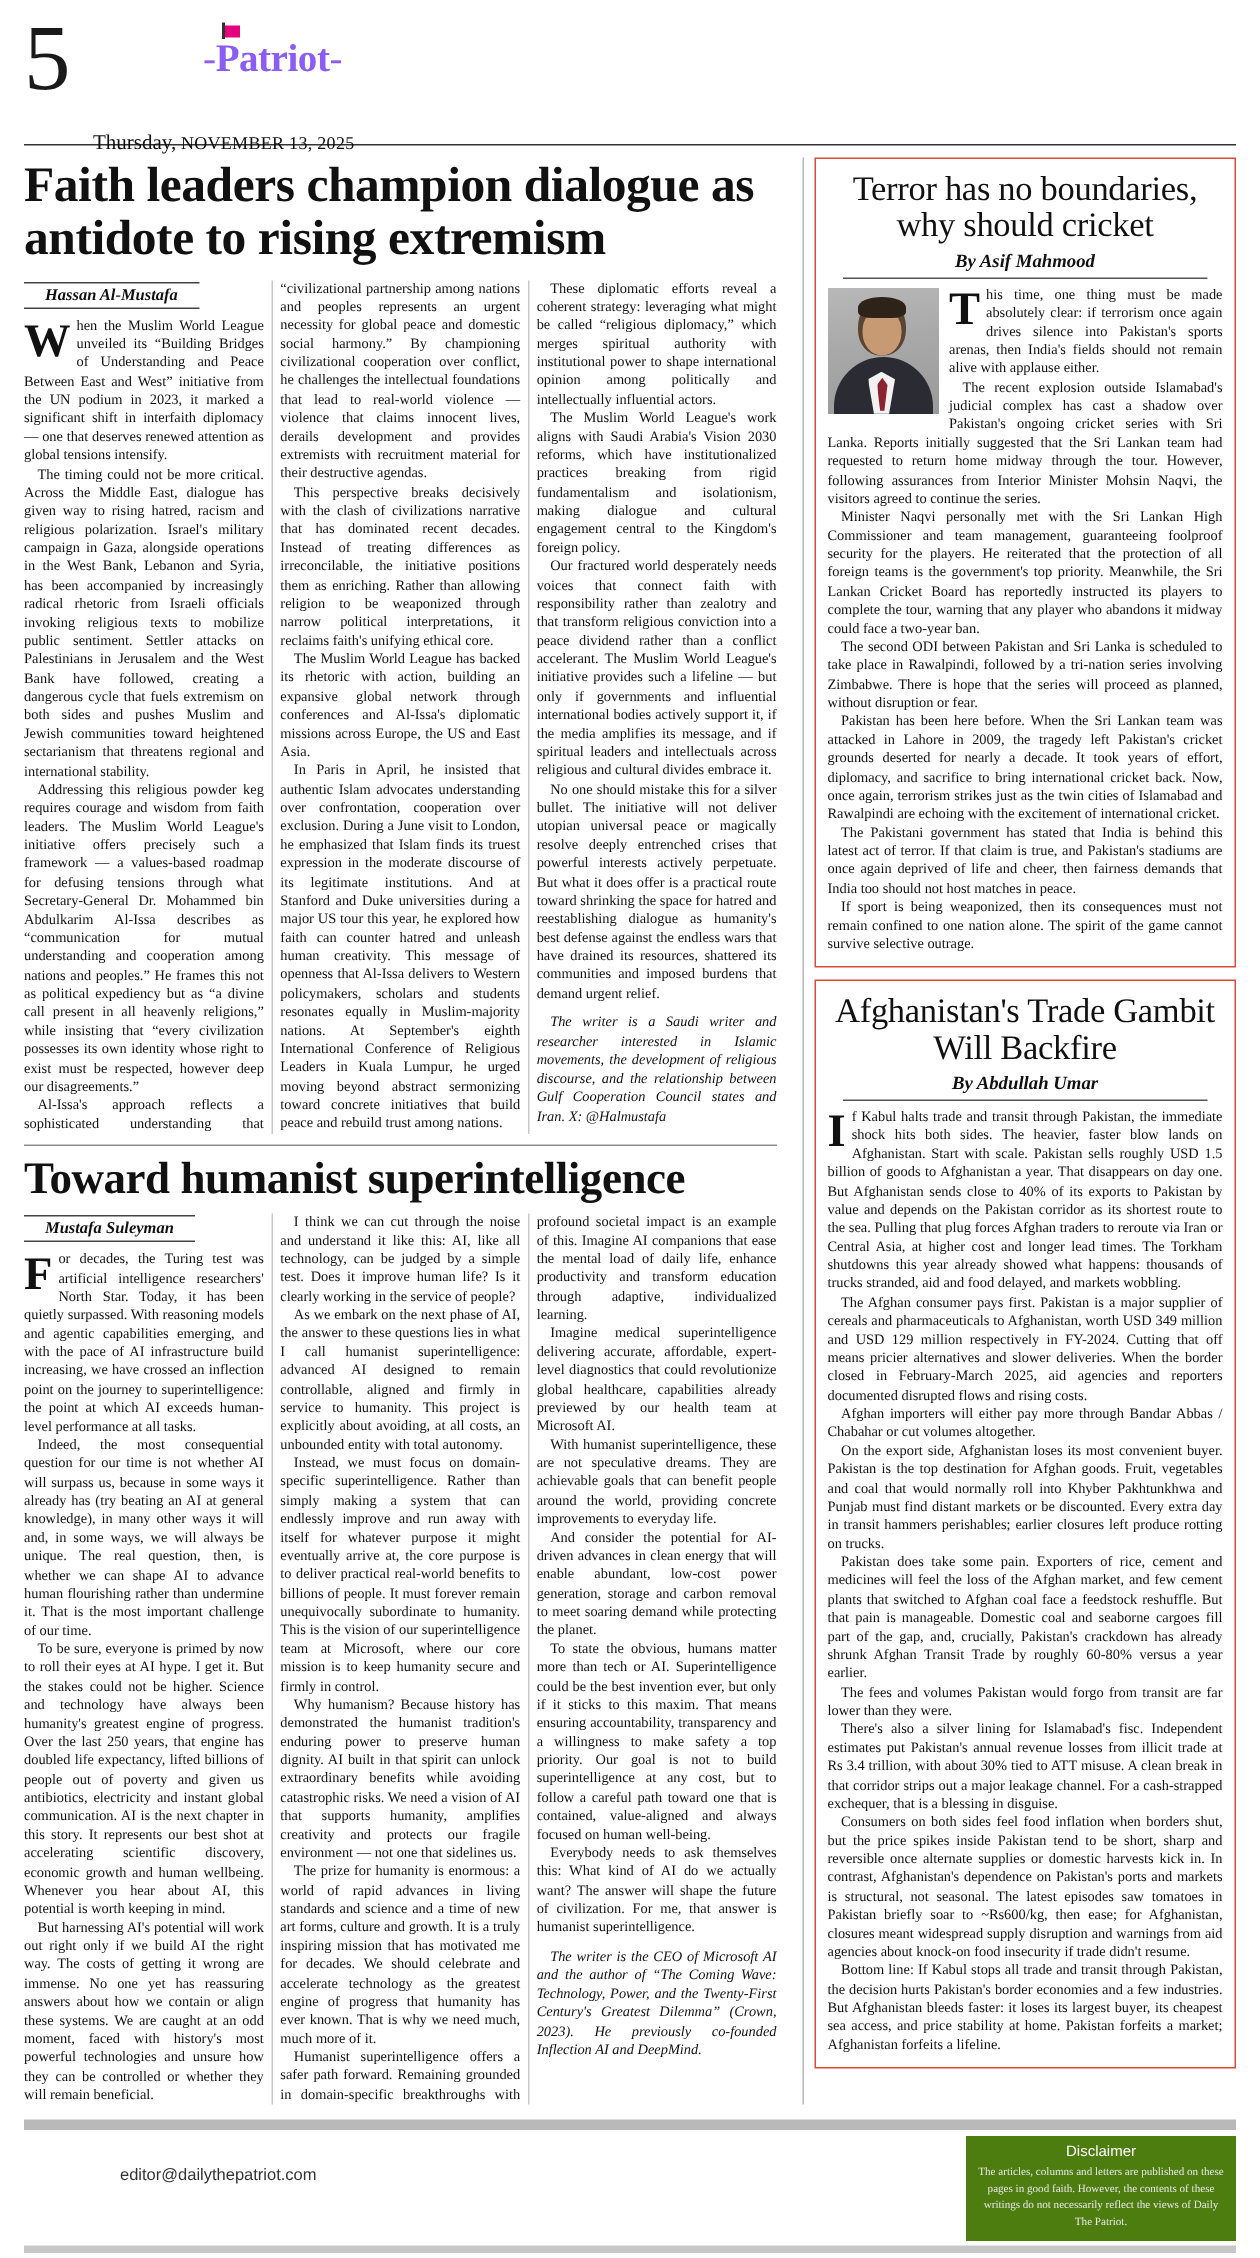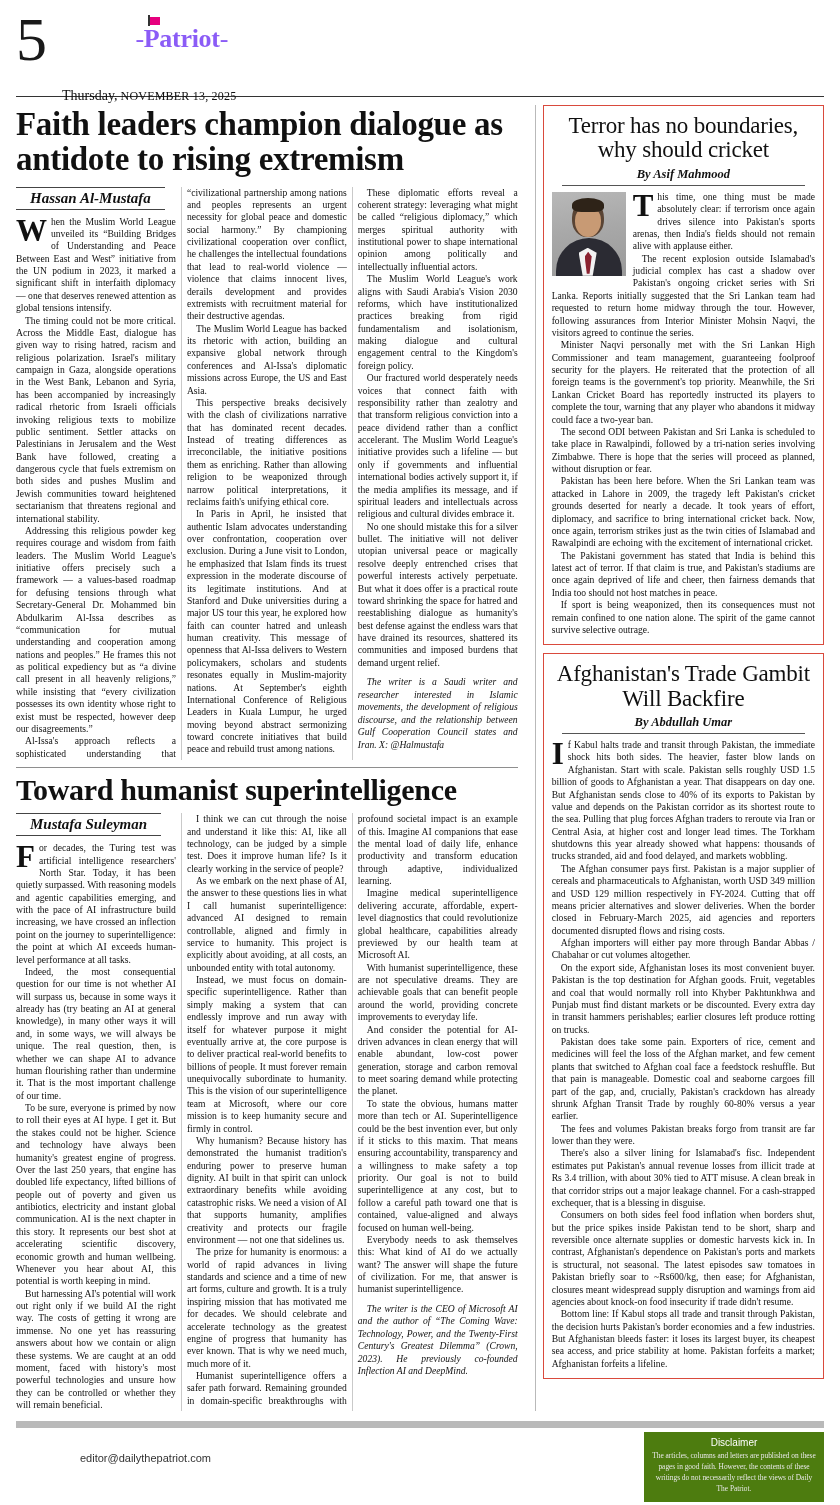--- a/index.html
+++ b/index.html
@@ -55,21 +55,21 @@
   .vdiv { width:1px; background:#b9b9b9; margin: 0 7px; }
   .right-zone { width: 286px; }
 
   h1.headline {
     font-family: "Liberation Serif", serif;
     font-weight:700; font-size: 33px; line-height: 1.07; margin: 2px 0 9px 0;
     letter-spacing:-0.3px; color:#111;
   }
   .byline-wrap { text-align:left; margin-bottom: 6px; }
   .byline {
-    display:inline-block; font-style:italic; font-weight:700; font-size:15px;
+    display:inline-block; font-style:italic; font-weight:700; font-size:11px;
     border-bottom: 1px solid #444; border-top:1px solid #444; padding: 2px 14px 2px 14px;
   }
   .byline-sm {
     display:block; text-align:center; font-style:italic; font-weight:700; font-size:12.5px;
     border-bottom: 1px solid #555; padding-bottom: 3px; margin: 4px 10px 5px 10px;
   }
 
   .cols3 { column-count:3; column-gap: 11px; column-rule: 1px solid #c9c9c9; }
 
   p.body {
@@ -152,22 +152,22 @@
       <h1 class="headline">Faith leaders champion dialogue as antidote to rising extremism</h1>
 
       <div class="cols3">
         <div class="byline-wrap">
           <span class="byline">Hassan Al-Mustafa</span>
         </div>
         <p class="body first dropcap">When the Muslim World League unveiled its “Building Bridges of Understanding and Peace Between East and West” initiative from the UN podium in 2023, it marked a significant shift in interfaith diplomacy — one that deserves renewed attention as global tensions intensify.</p>
         <p class="body">The timing could not be more critical. Across the Middle East, dialogue has given way to rising hatred, racism and religious polarization. Israel's military campaign in Gaza, alongside operations in the West Bank, Lebanon and Syria, has been accompanied by increasingly radical rhetoric from Israeli officials invoking religious texts to mobilize public sentiment. Settler attacks on Palestinians in Jerusalem and the West Bank have followed, creating a dangerous cycle that fuels extremism on both sides and pushes Muslim and Jewish communities toward heightened sectarianism that threatens regional and international stability.</p>
         <p class="body">Addressing this religious powder keg requires courage and wisdom from faith leaders. The Muslim World League's initiative offers precisely such a framework — a values-based roadmap for defusing tensions through what Secretary-General Dr. Mohammed bin Abdulkarim Al-Issa describes as “communication for mutual understanding and cooperation among nations and peoples.” He frames this not as political expediency but as “a divine call present in all heavenly religions,” while insisting that “every civilization possesses its own identity whose right to exist must be respected, however deep our disagreements.”</p>
         <p class="body">Al-Issa's approach reflects a sophisticated understanding that “civilizational partnership among nations and peoples represents an urgent necessity for global peace and domestic social harmony.” By championing civilizational cooperation over conflict, he challenges the intellectual foundations that lead to real-world violence — violence that claims innocent lives, derails development and provides extremists with recruitment material for their destructive agendas.</p>
+        <p class="body">This perspective breaks decisively with the clash of civilizations narrative that has dominated recent decades. Instead of treating differences as irreconcilable, the initiative positions them as enriching. Rather than allowing religion to be weaponized through narrow political interpretations, it reclaims faith's unifying ethical core.</p>
         <p class="body">The Muslim World League has backed its rhetoric with action, building an expansive global network through conferences and Al-Issa's diplomatic missions across Europe, the US and East Asia.</p>
-        <p class="body">This perspective breaks decisively with the clash of civilizations narrative that has dominated recent decades. Instead of treating differences as irreconcilable, the initiative positions them as enriching. Rather than allowing religion to be weaponized through narrow political interpretations, it reclaims faith's unifying ethical core.</p>
         <p class="body">In Paris in April, he insisted that authentic Islam advocates understanding over confrontation, cooperation over exclusion. During a June visit to London, he emphasized that Islam finds its truest expression in the moderate discourse of its legitimate institutions. And at Stanford and Duke universities during a major US tour this year, he explored how faith can counter hatred and unleash human creativity. This message of openness that Al-Issa delivers to Western policymakers, scholars and students resonates equally in Muslim-majority nations. At September's eighth International Conference of Religious Leaders in Kuala Lumpur, he urged moving beyond abstract sermonizing toward concrete initiatives that build peace and rebuild trust among nations.</p>
         <p class="body">These diplomatic efforts reveal a coherent strategy: leveraging what might be called “religious diplomacy,” which merges spiritual authority with institutional power to shape international opinion among politically and intellectually influential actors.</p>
         <p class="body">The Muslim World League's work aligns with Saudi Arabia's Vision 2030 reforms, which have institutionalized practices breaking from rigid fundamentalism and isolationism, making dialogue and cultural engagement central to the Kingdom's foreign policy.</p>
         <p class="body">Our fractured world desperately needs voices that connect faith with responsibility rather than zealotry and that transform religious conviction into a peace dividend rather than a conflict accelerant. The Muslim World League's initiative provides such a lifeline — but only if governments and influential international bodies actively support it, if the media amplifies its message, and if spiritual leaders and intellectuals across religious and cultural divides embrace it.</p>
         <p class="body">No one should mistake this for a silver bullet. The initiative will not deliver utopian universal peace or magically resolve deeply entrenched crises that powerful interests actively perpetuate. But what it does offer is a practical route toward shrinking the space for hatred and reestablishing dialogue as humanity's best defense against the endless wars that have drained its resources, shattered its communities and imposed burdens that demand urgent relief.</p>
         <p class="bio">The writer is a Saudi writer and researcher interested in Islamic movements, the development of religious discourse, and the relationship between Gulf Cooperation Council states and Iran. X: @Halmustafa</p>
       </div>
 
       <div style="height:1px;background:#8e8e8e;margin:7px 0 6px 0;"></div>
 
@@ -223,21 +223,21 @@
       </div>
 
       <div class="boxed">
         <h2>Afghanistan's Trade Gambit Will Backfire</h2>
         <span class="byline-sm">By Abdullah Umar</span>
         <p class="body first dropcap">If Kabul halts trade and transit through Pakistan, the immediate shock hits both sides. The heavier, faster blow lands on Afghanistan. Start with scale. Pakistan sells roughly USD 1.5 billion of goods to Afghanistan a year. That disappears on day one. But Afghanistan sends close to 40% of its exports to Pakistan by value and depends on the Pakistan corridor as its shortest route to the sea. Pulling that plug forces Afghan traders to reroute via Iran or Central Asia, at higher cost and longer lead times. The Torkham shutdowns this year already showed what happens: thousands of trucks stranded, aid and food delayed, and markets wobbling.</p>
         <p class="body">The Afghan consumer pays first. Pakistan is a major supplier of cereals and pharmaceuticals to Afghanistan, worth USD 349 million and USD 129 million respectively in FY-2024. Cutting that off means pricier alternatives and slower deliveries. When the border closed in February-March 2025, aid agencies and reporters documented disrupted flows and rising costs.</p>
         <p class="body">Afghan importers will either pay more through Bandar Abbas / Chabahar or cut volumes altogether.</p>
         <p class="body">On the export side, Afghanistan loses its most convenient buyer. Pakistan is the top destination for Afghan goods. Fruit, vegetables and coal that would normally roll into Khyber Pakhtunkhwa and Punjab must find distant markets or be discounted. Every extra day in transit hammers perishables; earlier closures left produce rotting on trucks.</p>
         <p class="body">Pakistan does take some pain. Exporters of rice, cement and medicines will feel the loss of the Afghan market, and few cement plants that switched to Afghan coal face a feedstock reshuffle. But that pain is manageable. Domestic coal and seaborne cargoes fill part of the gap, and, crucially, Pakistan's crackdown has already shrunk Afghan Transit Trade by roughly 60-80% versus a year earlier.</p>
-        <p class="body">The fees and volumes Pakistan breaks forgo from transit are far lower than they were.</p>
+        <p class="body">The fees and volumes Pakistan would forgo from transit are far lower than they were.</p>
         <p class="body">There's also a silver lining for Islamabad's fisc. Independent estimates put Pakistan's annual revenue losses from illicit trade at Rs 3.4 trillion, with about 30% tied to ATT misuse. A clean break in that corridor strips out a major leakage channel. For a cash-strapped exchequer, that is a blessing in disguise.</p>
         <p class="body">Consumers on both sides feel food inflation when borders shut, but the price spikes inside Pakistan tend to be short, sharp and reversible once alternate supplies or domestic harvests kick in. In contrast, Afghanistan's dependence on Pakistan's ports and markets is structural, not seasonal. The latest episodes saw tomatoes in Pakistan briefly soar to ~Rs600/kg, then ease; for Afghanistan, closures meant widespread supply disruption and warnings from aid agencies about knock-on food insecurity if trade didn't resume.</p>
         <p class="body">Bottom line: If Kabul stops all trade and transit through Pakistan, the decision hurts Pakistan's border economies and a few industries. But Afghanistan bleeds faster: it loses its largest buyer, its cheapest sea access, and price stability at home. Pakistan forfeits a market; Afghanistan forfeits a lifeline.</p>
       </div>
 
     </div>
   </div>
 
   <div class="section-band"></div>
 

